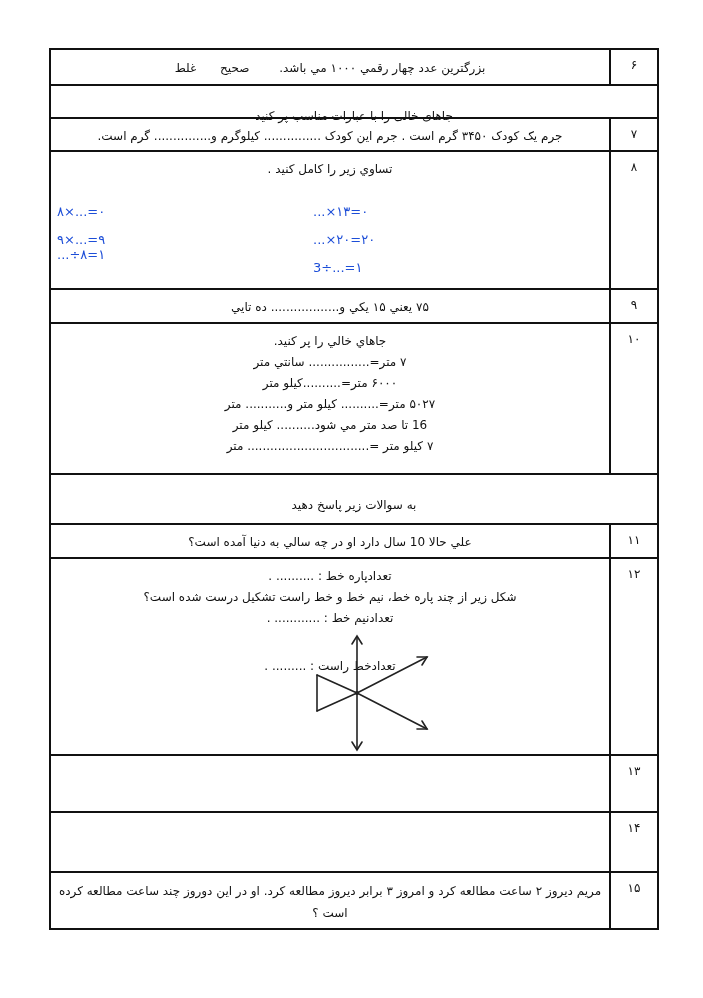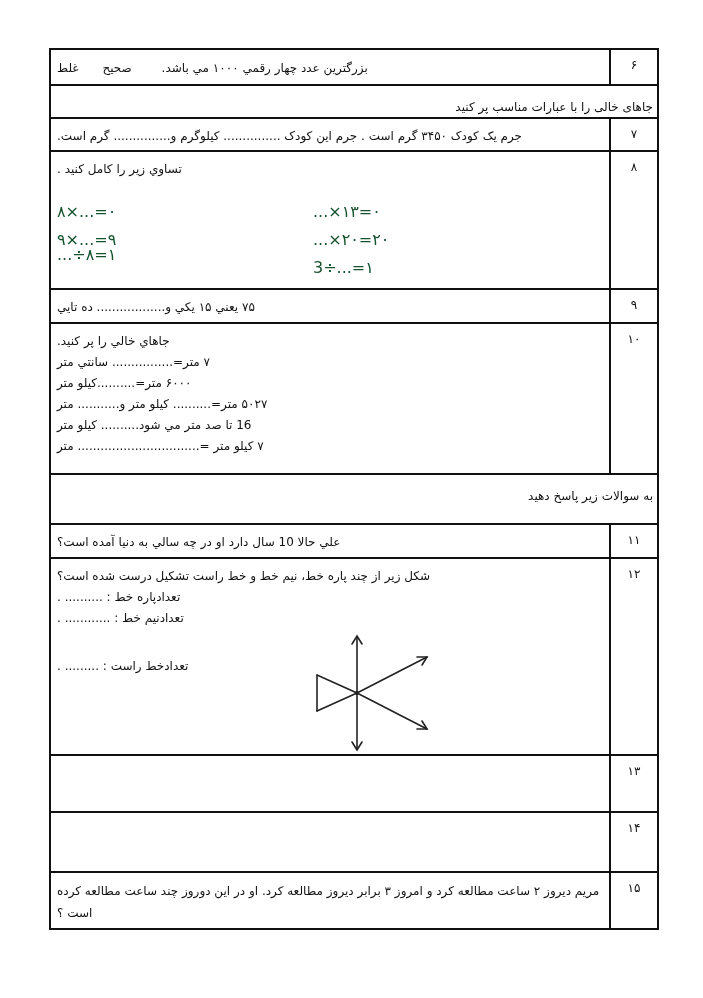--- a/index.html
+++ b/index.html
@@ -1,26 +1,26 @@
 <!DOCTYPE html>
 <html><head>
   <meta charset="utf-8">
   <style>
     html, body { margin: 0; padding: 0; background: #ffffff; }
     body { width: 703px; height: 998px; position: relative; font-family: "DejaVu Sans", sans-serif; color: #111; }
     .sheet { position: absolute; left: 49px; top: 48px; width: 610px; border: 2px solid #111; box-sizing: border-box; }
     .row { position: relative; display: flex; flex-direction: row-reverse; border-bottom: 2px solid #111; box-sizing: border-box; }
     .row:last-child { border-bottom: none; }
     .num { width: 48px; flex: 0 0 48px; border-left: 2px solid #111; box-sizing: border-box; text-align: center; font-size: 12px; padding-top: 8px; direction: rtl; }
-    .body { flex: 1 1 auto; direction: rtl; text-align: left; font-size: 12px; padding: 7px 6px 6px 6px; line-height: 20px; position: relative; box-sizing: border-box; }
-    .full { width: 100%; direction: rtl; text-align: right; font-size: 12px; padding: 12px 4px; line-height: 18px; box-sizing: border-box; }
+    .body { flex: 1 1 auto; direction: rtl; text-align: center; font-size: 12px; padding: 7px 6px 6px 6px; line-height: 20px; position: relative; box-sizing: border-box; }
+    .full { width: 100%; direction: rtl; text-align: center; font-size: 12px; padding: 21px 4px; line-height: 18px; box-sizing: border-box; }
     .tf { display: inline-block; margin-right: 26px; }
     .tf2 { display: inline-block; margin-right: 20px; }
     .eq-grid { position: absolute; left: 6px; top: 50px; width: 520px; height: 84px; direction: ltr; }
-    .eq { position: absolute; font-size: 16px; color: #14532d; font-family: "DejaVu Sans", sans-serif; }
+    .eq { position: absolute; font-size: 13px; color: #1d4ed8; font-family: "DejaVu Sans", sans-serif; }
     .fig { position: absolute; left: 262px; top: 72px; }
     .line-item { display: block; }
   </style>
 </head>
 <body>
 
 <div class="sheet">
 
   <div class="row" style="height:36px">
     <div class="num">۶</div>
@@ -77,22 +77,22 @@
   </div>
 
   <div class="row" style="height:34px">
     <div class="num">۱۱</div>
     <div class="body">علي حالا 10 سال دارد او در چه سالي به دنیا آمده است؟</div>
   </div>
 
   <div class="row" style="height:197px">
     <div class="num">۱۲</div>
     <div class="body" style="line-height:21px">
+      <span class="line-item">تعدادپاره خط : .......... .</span>
       <span class="line-item">شکل زیر از چند پاره خط، نیم خط و خط راست تشکیل درست  شده است؟</span>
-      <span class="line-item">تعدادپاره خط : .......... .</span>
       <span class="line-item">تعدادنیم خط : ............ .</span>
       <span class="line-item" style="margin-top:27px">تعدادخط راست : ......... .</span>
       <svg class="fig" width="130" height="128" viewBox="0 0 130 128">
         <g stroke="#222" stroke-width="1.6" fill="none" stroke-linecap="round">
           <line x1="44" y1="6" x2="44" y2="118"></line>
           <polyline points="39,13 44,5 49,13"></polyline>
           <polyline points="39,111 44,119 49,111"></polyline>
           <line x1="4" y1="44" x2="4" y2="80"></line>
           <line x1="4" y1="44" x2="44" y2="62"></line>
           <line x1="4" y1="80" x2="44" y2="62"></line>

